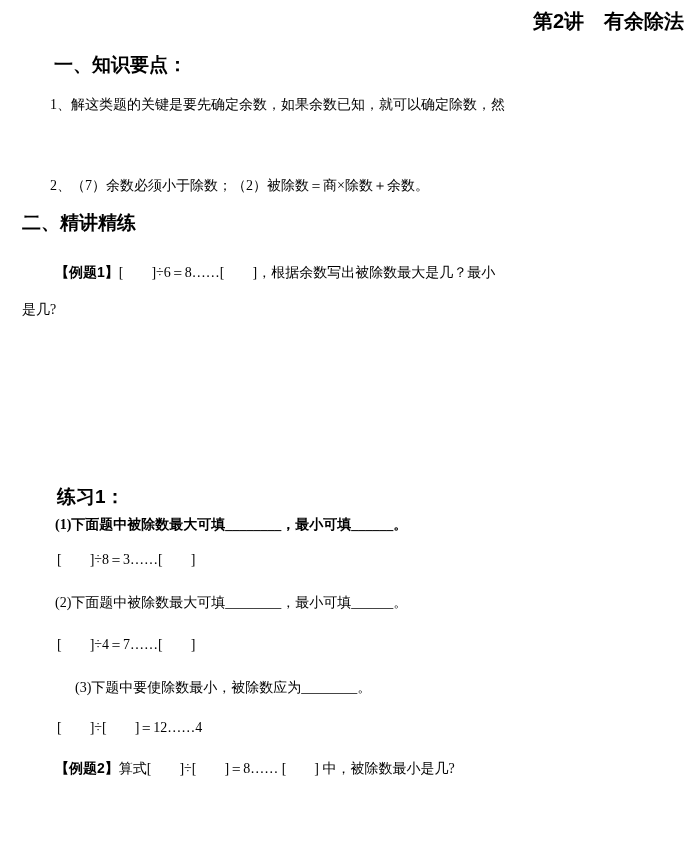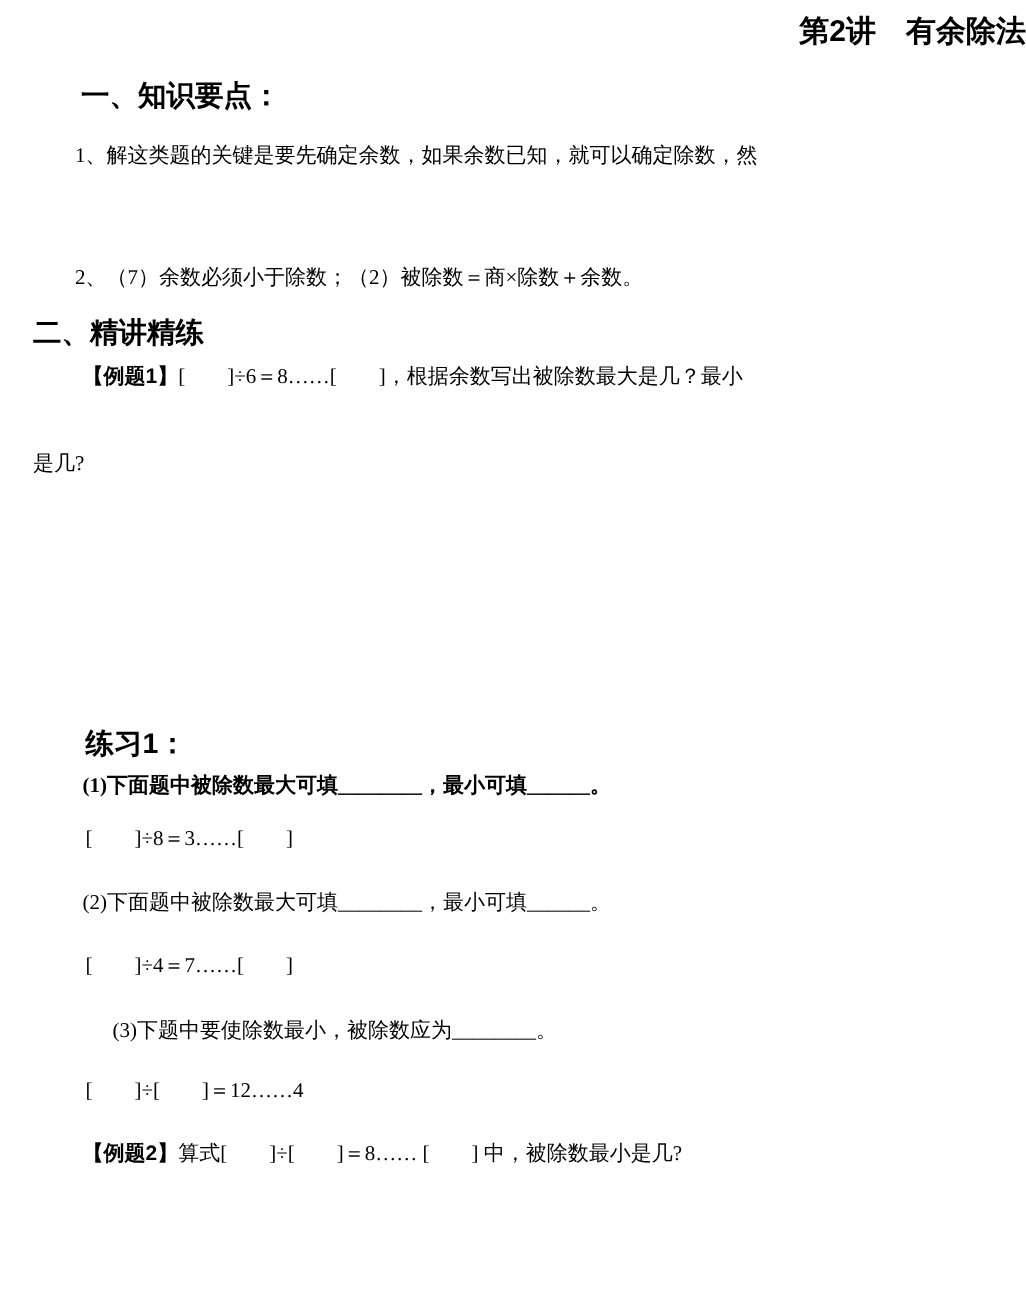--- a/index.html
+++ b/index.html
@@ -50,21 +50,21 @@
 
   <div class="line heading" style="top:54px; left:22px;margin-left:32px;">一、知识要点：</div>
 
   <div class="line" style="top:94px; left:50px;">1、解这类题的关键是要先确定余数，如果余数已知，就可以确定除数，然</div>
 
 
   <div class="line" style="top:175px; left:50px;">2、（7）余数必须小于除数；（2）被除数＝商×除数＋余数。</div>
 
   <div class="line heading" style="top:212px; left:22px;">二、精讲精练</div>
 
-  <div class="line" style="top:239px; left:55px;text-align:center;"><span class="label-bold">【例题1】</span><span>[　　]÷6＝8……[　　]，根据余数写出被除数最大是几？最小</span></div>
+  <div class="line" style="top:261px; left:55px;text-align:center;"><span class="label-bold">【例题1】</span><span>[　　]÷6＝8……[　　]，根据余数写出被除数最大是几？最小</span></div>
 
   <div class="line" style="top:299px; left:22px;">是几?</div>
 
   <div class="line heading" style="top:486px; left:57px;">练习1：</div>
 
   <div class="line" style="top:514px; left:55px;font-weight:bold;">(1)下面题中被除数最大可填________，最小可填______。</div>
 
   <div class="line" style="top:549px; left:57px;">[　　]÷8＝3……[　　]</div>
 
   <div class="line" style="top:592px; left:55px;">(2)下面题中被除数最大可填________，最小可填______。</div>

